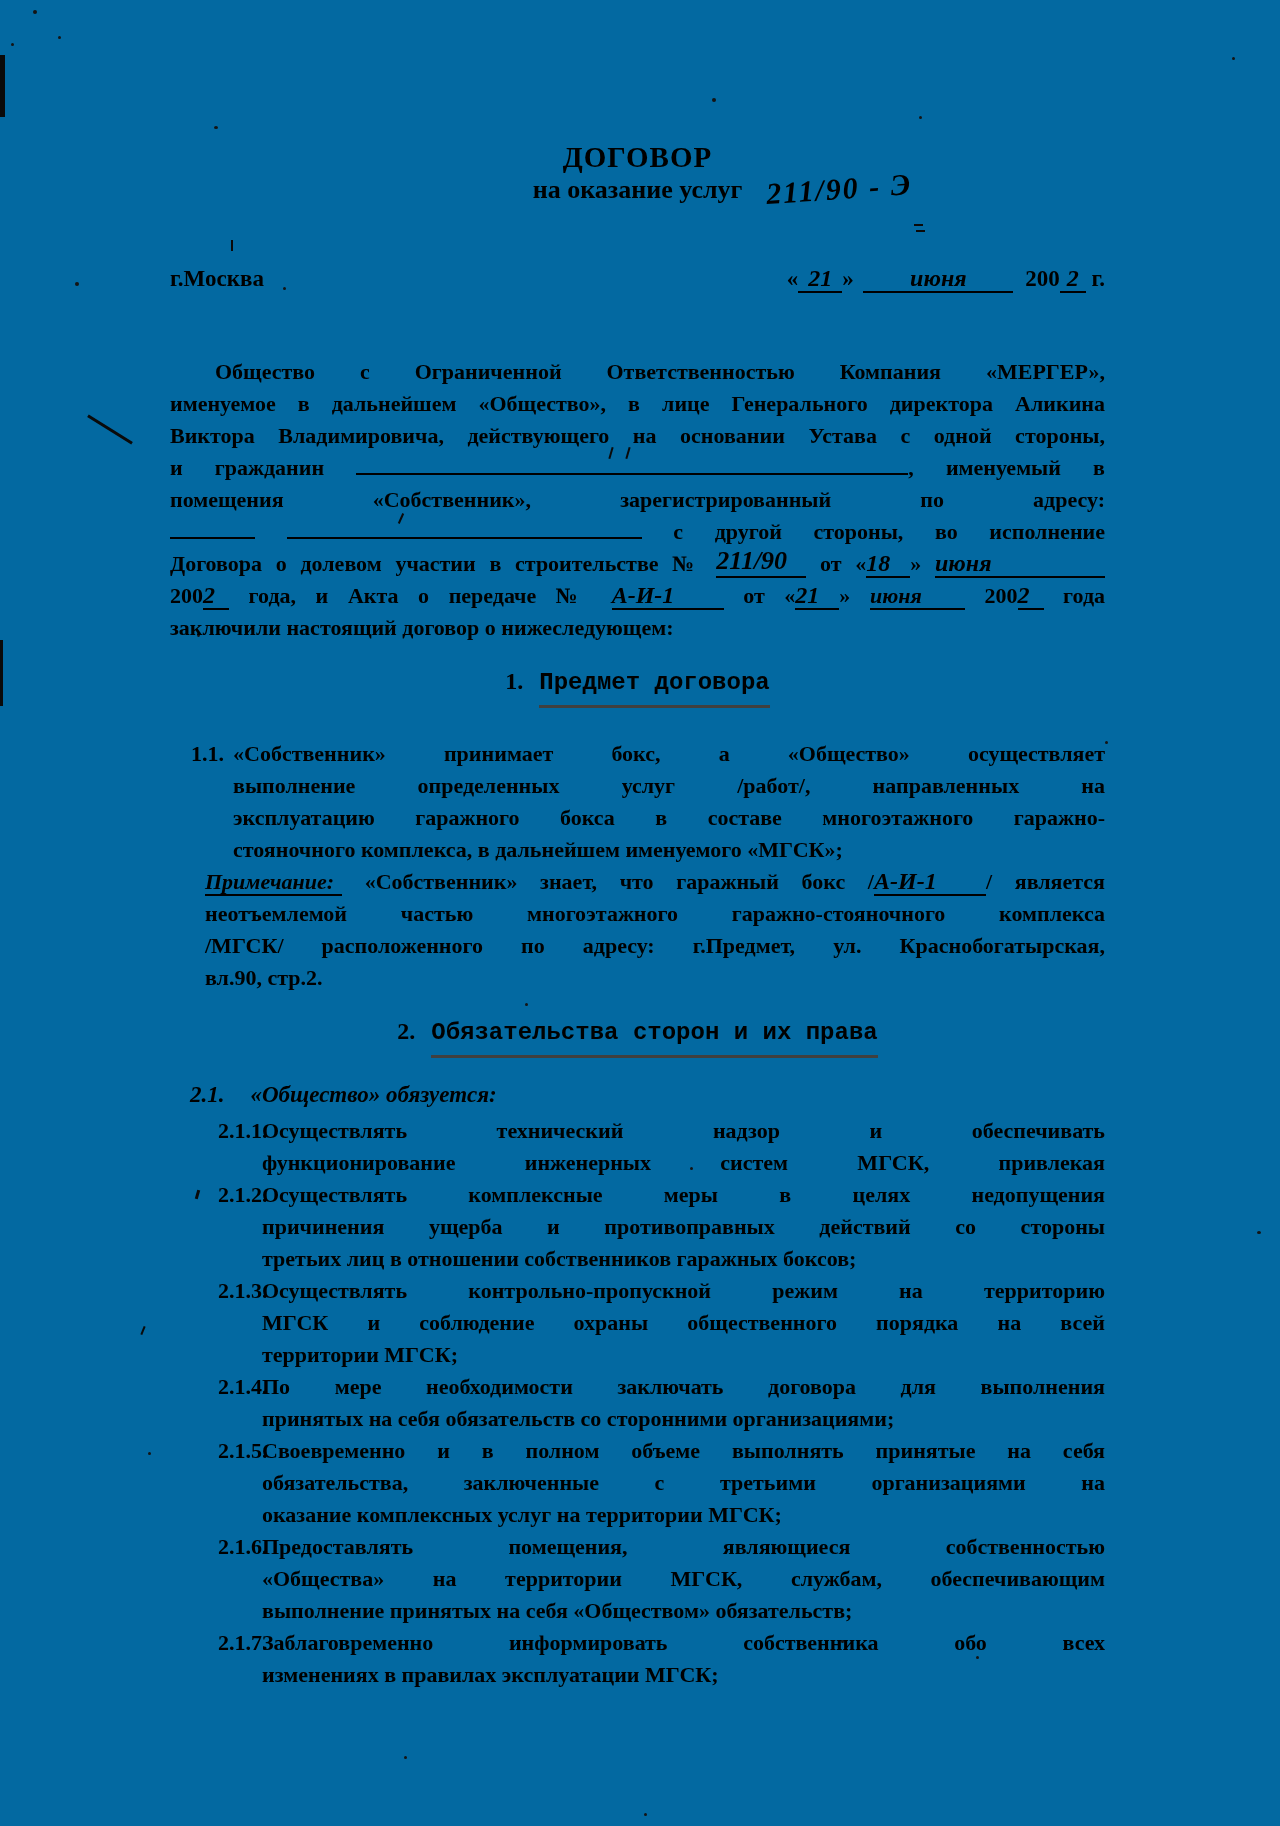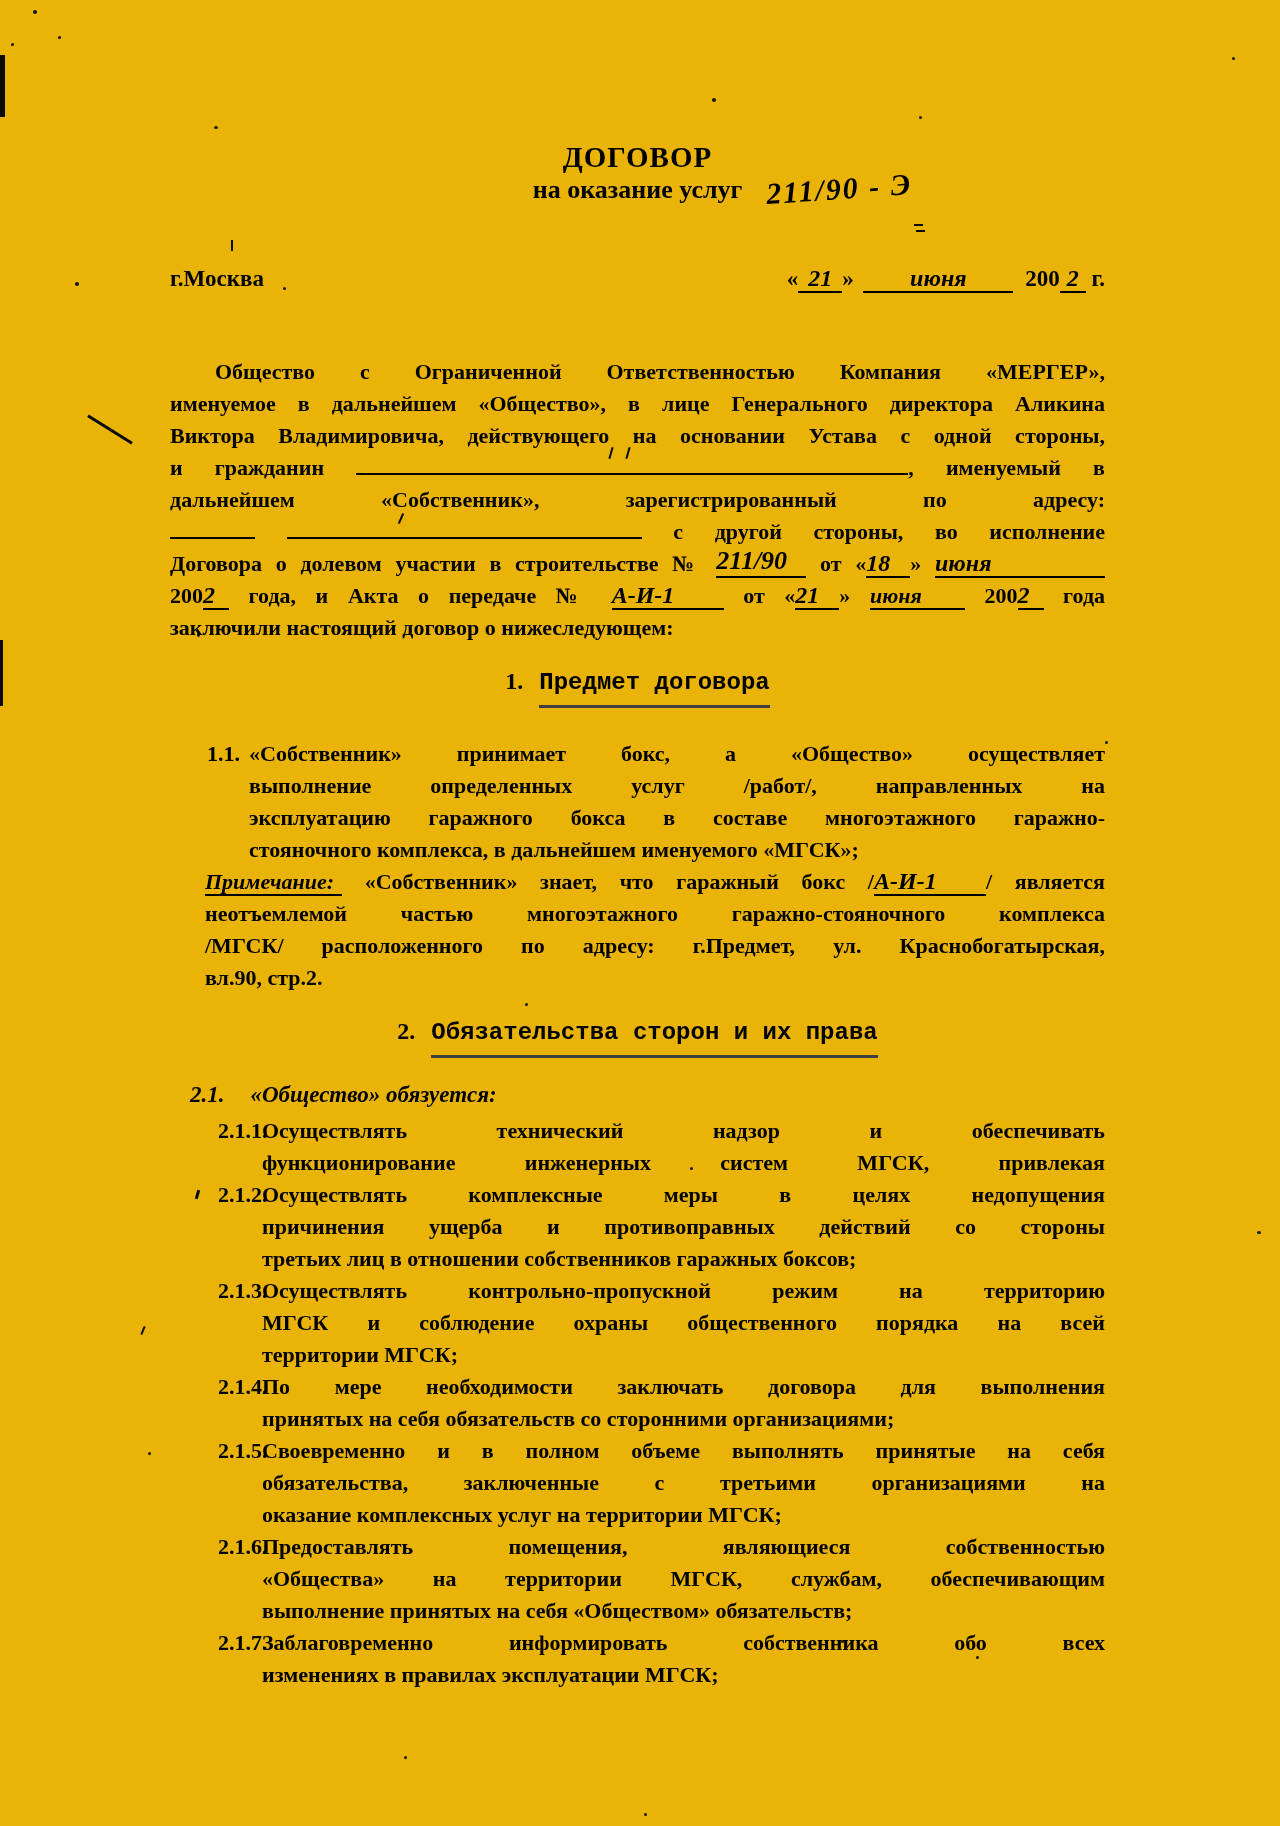--- a/index.html
+++ b/index.html
@@ -1,17 +1,17 @@
 <!DOCTYPE html>
 <html><head>
 <meta charset="utf-8">
 <style>
   html,body { margin:0; padding:0; background:#ffffff; }
   .page {
-    position:relative; width:1280px; height:1826px; background:#eab308;
+    position:relative; width:1280px; height:1826px; background:#0369a1;
     overflow:hidden; color:#000;
     font-family:"Liberation Serif", serif; font-weight:bold;
   }
   .doc { position:absolute; left:170px; top:0; width:935px; }
 
   
   .title-wrap { position:relative; padding-top:140px; text-align:center; }
   .title { font-size:29px; line-height:34px; letter-spacing:1px; }
   .subtitle { font-size:26px; line-height:32px; }
   .hw { font-family:"Liberation Serif", serif; font-style:italic; font-weight:bold; }
@@ -37,21 +37,21 @@
   .indent { padding-left:45px; }
 
   .blank { display:inline-block; border-bottom:2px solid #000; height:14px;
     position:relative; vertical-align:baseline; }
   .b560 { width:552px; } .b85 { width:85px; } .b360 { width:355px; }
 
   .sec-h { margin-top:22px; text-align:center; font-size:24px; line-height:30px; }
   .sec-num { margin-right:16px; }
   .sec-title { border-bottom:3px solid #404040; padding-bottom:7px; display:inline-block;font-family:Liberation Mono, monospace; }
 
-  .clause11 { display:flex; margin-top:30px; margin-left:37px; font-size:22px; }
+  .clause11 { display:flex; margin-top:30px; margin-left:21px; font-size:22px; }
   .cnum { width:42px; flex:none; line-height:32px; }
   .cbody { flex:1; min-width:0; }
 
   .note { margin-left:35px; font-size:22px; }
   .note-label { font-style:italic; border-bottom:2px solid #000; padding-right:8px; }
 
   .sub21 { margin-top:21px; margin-left:20px; font-style:italic; font-size:23px; line-height:32px; }
   .sub-num { margin-right:26px; }
 
   .items { margin-top:4px; }
@@ -116,21 +116,21 @@
     </div>
 
     <div class="intro">
       <div class="jl indent"><span>Общество с Ограниченной Ответственностью Компания «МЕРГЕР»,</span></div>
       <div class="jl"><span>именуемое в дальнейшем «Общество», в лице Генерального директора Аликина</span></div>
       <div class="jl"><span>Виктора Владимировича, действующего на основании Устава с одной стороны,</span></div>
       <div class="jl">
         <span>и гражданин</span>
         <span class="blank b560"><i class="scrib" style="left:46%;top:-12px;width:2px;height:12px;transform:rotate(16deg)"></i><i class="scrib" style="left:49%;top:-12px;width:2px;height:12px;transform:rotate(16deg)"></i></span><span>, именуемый в</span>
       </div>
-      <div class="jl"><span>дальнейшем «Собственник», зарегистрированный по адресу:</span></div>
+      <div class="jl"><span>помещения «Собственник», зарегистрированный по адресу:</span></div>
       <div class="jl">
         <span class="blank b85"></span>
         <span class="blank b360"><i class="scrib" style="left:32%;top:-10px;width:2px;height:11px;transform:rotate(24deg)"></i></span>
         <span>с другой стороны, во исполнение</span>
       </div>
       <div class="jl">
         <span>Договора о долевом участии в строительстве №</span>
         <span class="hw u hw7num">211/90</span>
         <span>от «</span><span class="hw u hw-day">18</span><span>»</span>
         <span class="hw u hw-month7">июня</span>

